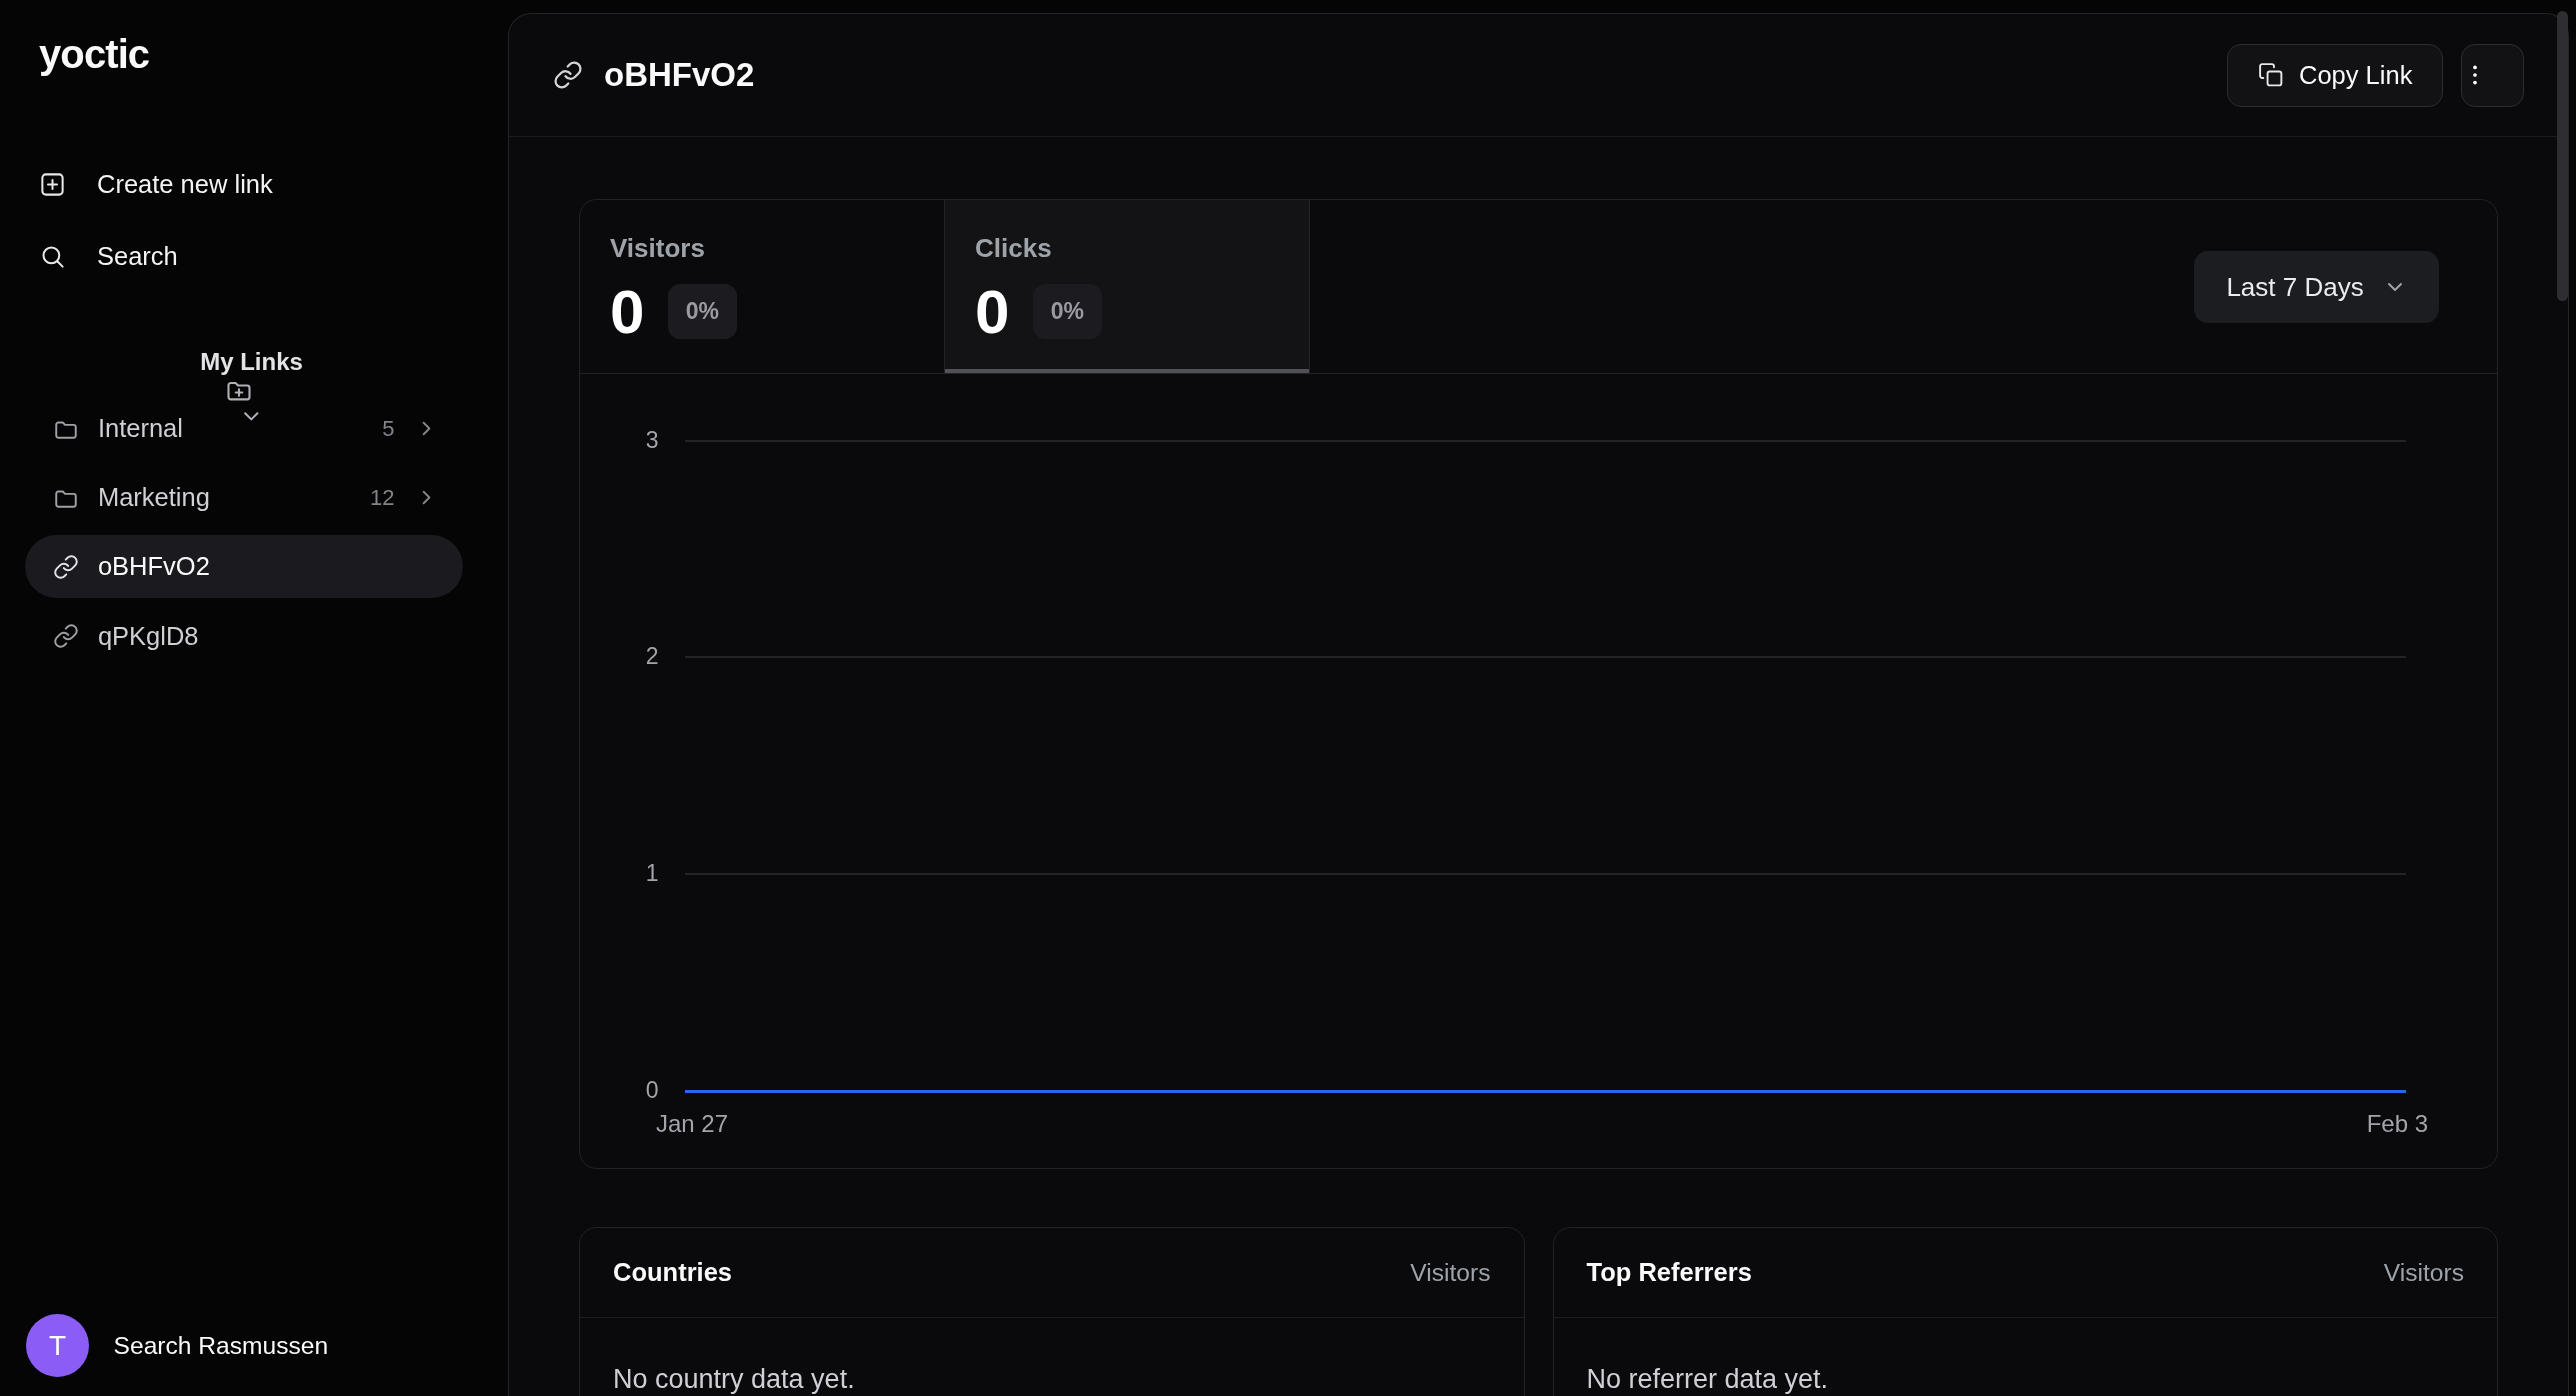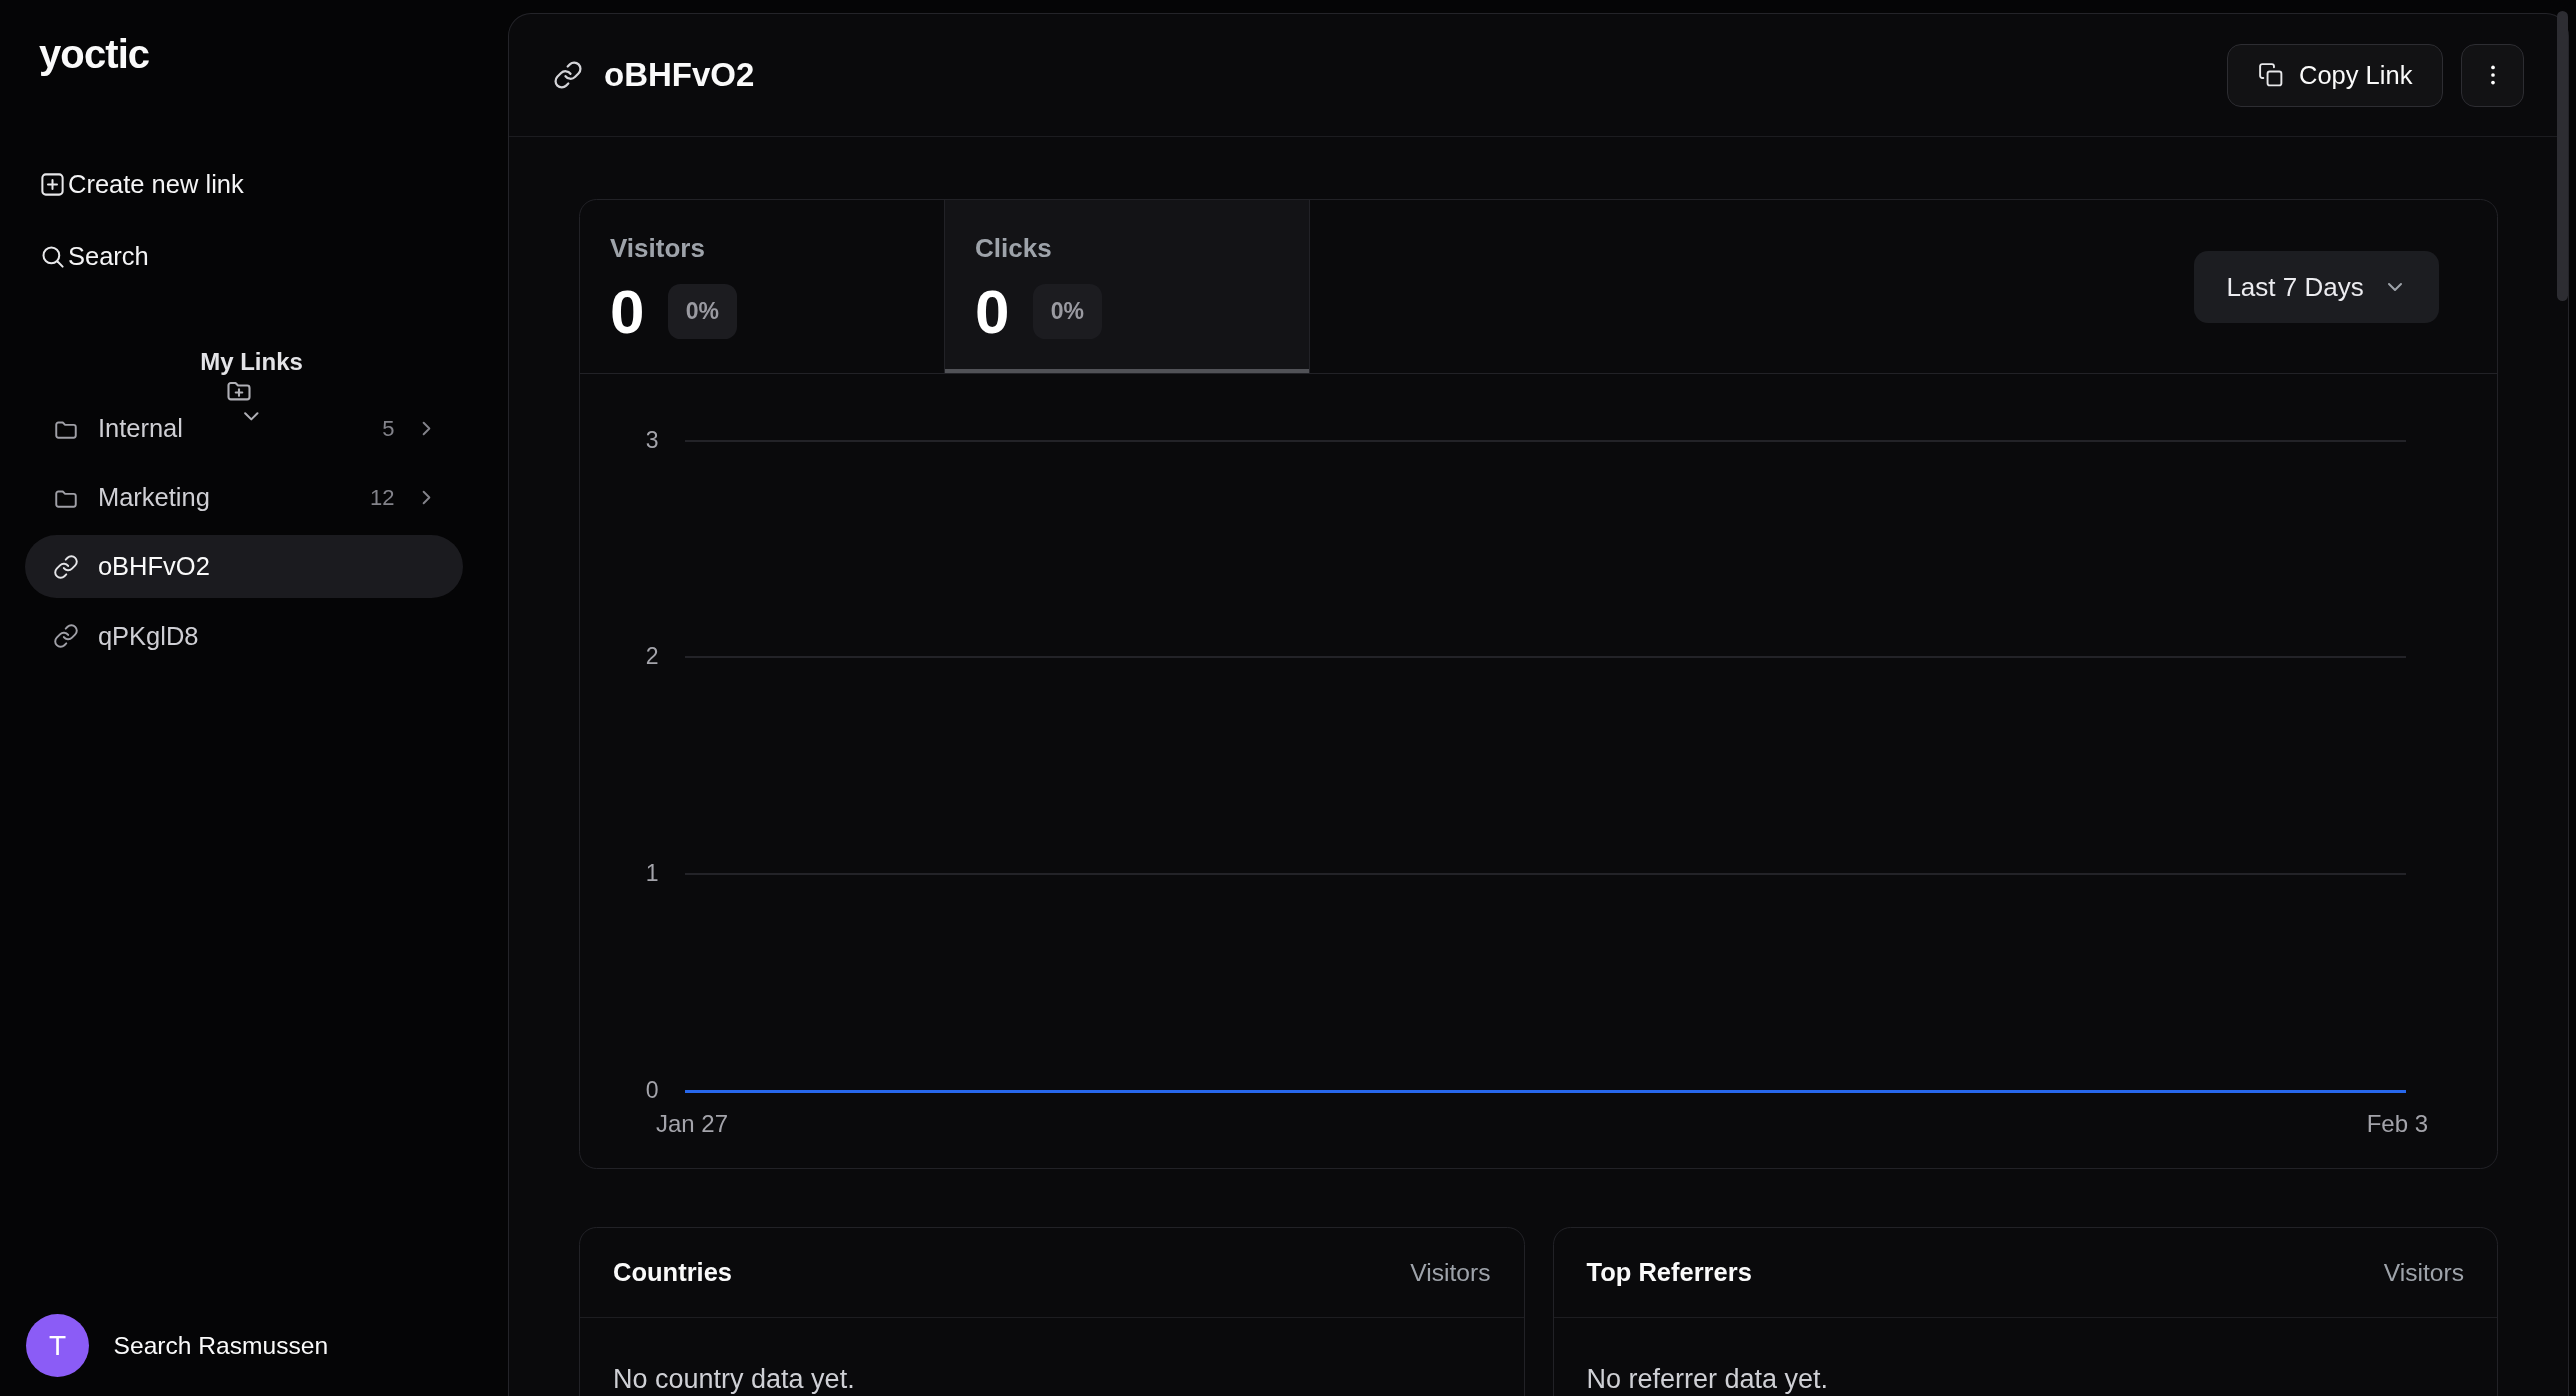--- a/index.html
+++ b/index.html
@@ -3,21 +3,21 @@
 <meta charset="utf-8">
 <style>
   * { margin:0; padding:0; box-sizing:border-box; }
   html,body { background:#050506; }
   body { font-family:"Liberation Sans", sans-serif; color:#fafafa; }
   .app { position:relative; width:2576px; height:1397px; overflow:hidden; background:#050506; }
 
   
   .sidebar { position:absolute; left:0; top:0; width:517px; height:1397px; }
   .logo { position:absolute; left:39px; top:32px; font-size:40px; font-weight:700; letter-spacing:-0.9px; color:#fafafa; }
-  .side-btn { position:absolute; left:39px; display:flex; align-items:center; gap:2px; height:42px;
+  .side-btn { position:absolute; left:39px; display:flex; align-items:center; gap:31px; height:42px;
               font-size:25.5px; font-weight:500; color:#f4f4f5; cursor:pointer; background:none; border:none; }
   .side-btn svg { width:27px; height:27px; color:#e8e8ea; }
   .side-btn.create { top:163px; }
   .side-btn.search { top:235px; }
 
   .mylinks-header { position:absolute; top:348px; left:39px; right:53px; display:flex; align-items:center; height:35px;flex-direction:column; }
   .mylinks-title { font-size:24px; font-weight:700; color:#e4e4e7; }
   .mylinks-header .spacer { flex:1; }
   .icon-ghost { background:none; border:none; color:#b0b0b6; cursor:pointer; display:flex; align-items:center; padding:0; }
   .icon-ghost.fp { margin-right:26px; }
@@ -40,21 +40,21 @@
   .user-name { font-size:24.6px; font-weight:500; color:#fafafa; }
 
   
   .panel { position:absolute; left:508px; top:13px; width:2061px; height:1384px; background:#0a0a0c;
            border:1.8px solid #242429; border-bottom:none; border-radius:23px 23px 0 0; overflow:hidden; }
   .panel-header { height:123px; display:flex; align-items:center; padding:0 44px; border-bottom:1.8px solid #1c1c20; }
   .title-group { display:flex; align-items:center; gap:21px; }
   .title-group svg { width:30px; height:30px; color:#d4d4d8; }
   .page-title { font-size:33px; font-weight:600; color:#fafafa; }
   .panel-header .spacer { flex:1; }
-  .btn { display:flex; align-items:center; justify-content:center; gap:16px; height:63px; background:#121214;
+  .btn { display:flex; align-items:center; justify-content:space-between; gap:16px; height:63px; background:#121214;
          border:1.8px solid #2d2d32; border-radius:14px; color:#fafafa; font-size:25.5px; font-weight:500;
          font-family:inherit; cursor:pointer; }
   .copy-btn { padding:0 30px; }
   .copy-btn svg { width:25.5px; height:25.5px; color:#e8e8ea; }
   .kebab-btn { width:63px; margin-left:17.6px; }
   .kebab-btn svg { width:26px; height:26px; color:#fff; }
 
   .content { padding:62px 70px 0; }
 
   

